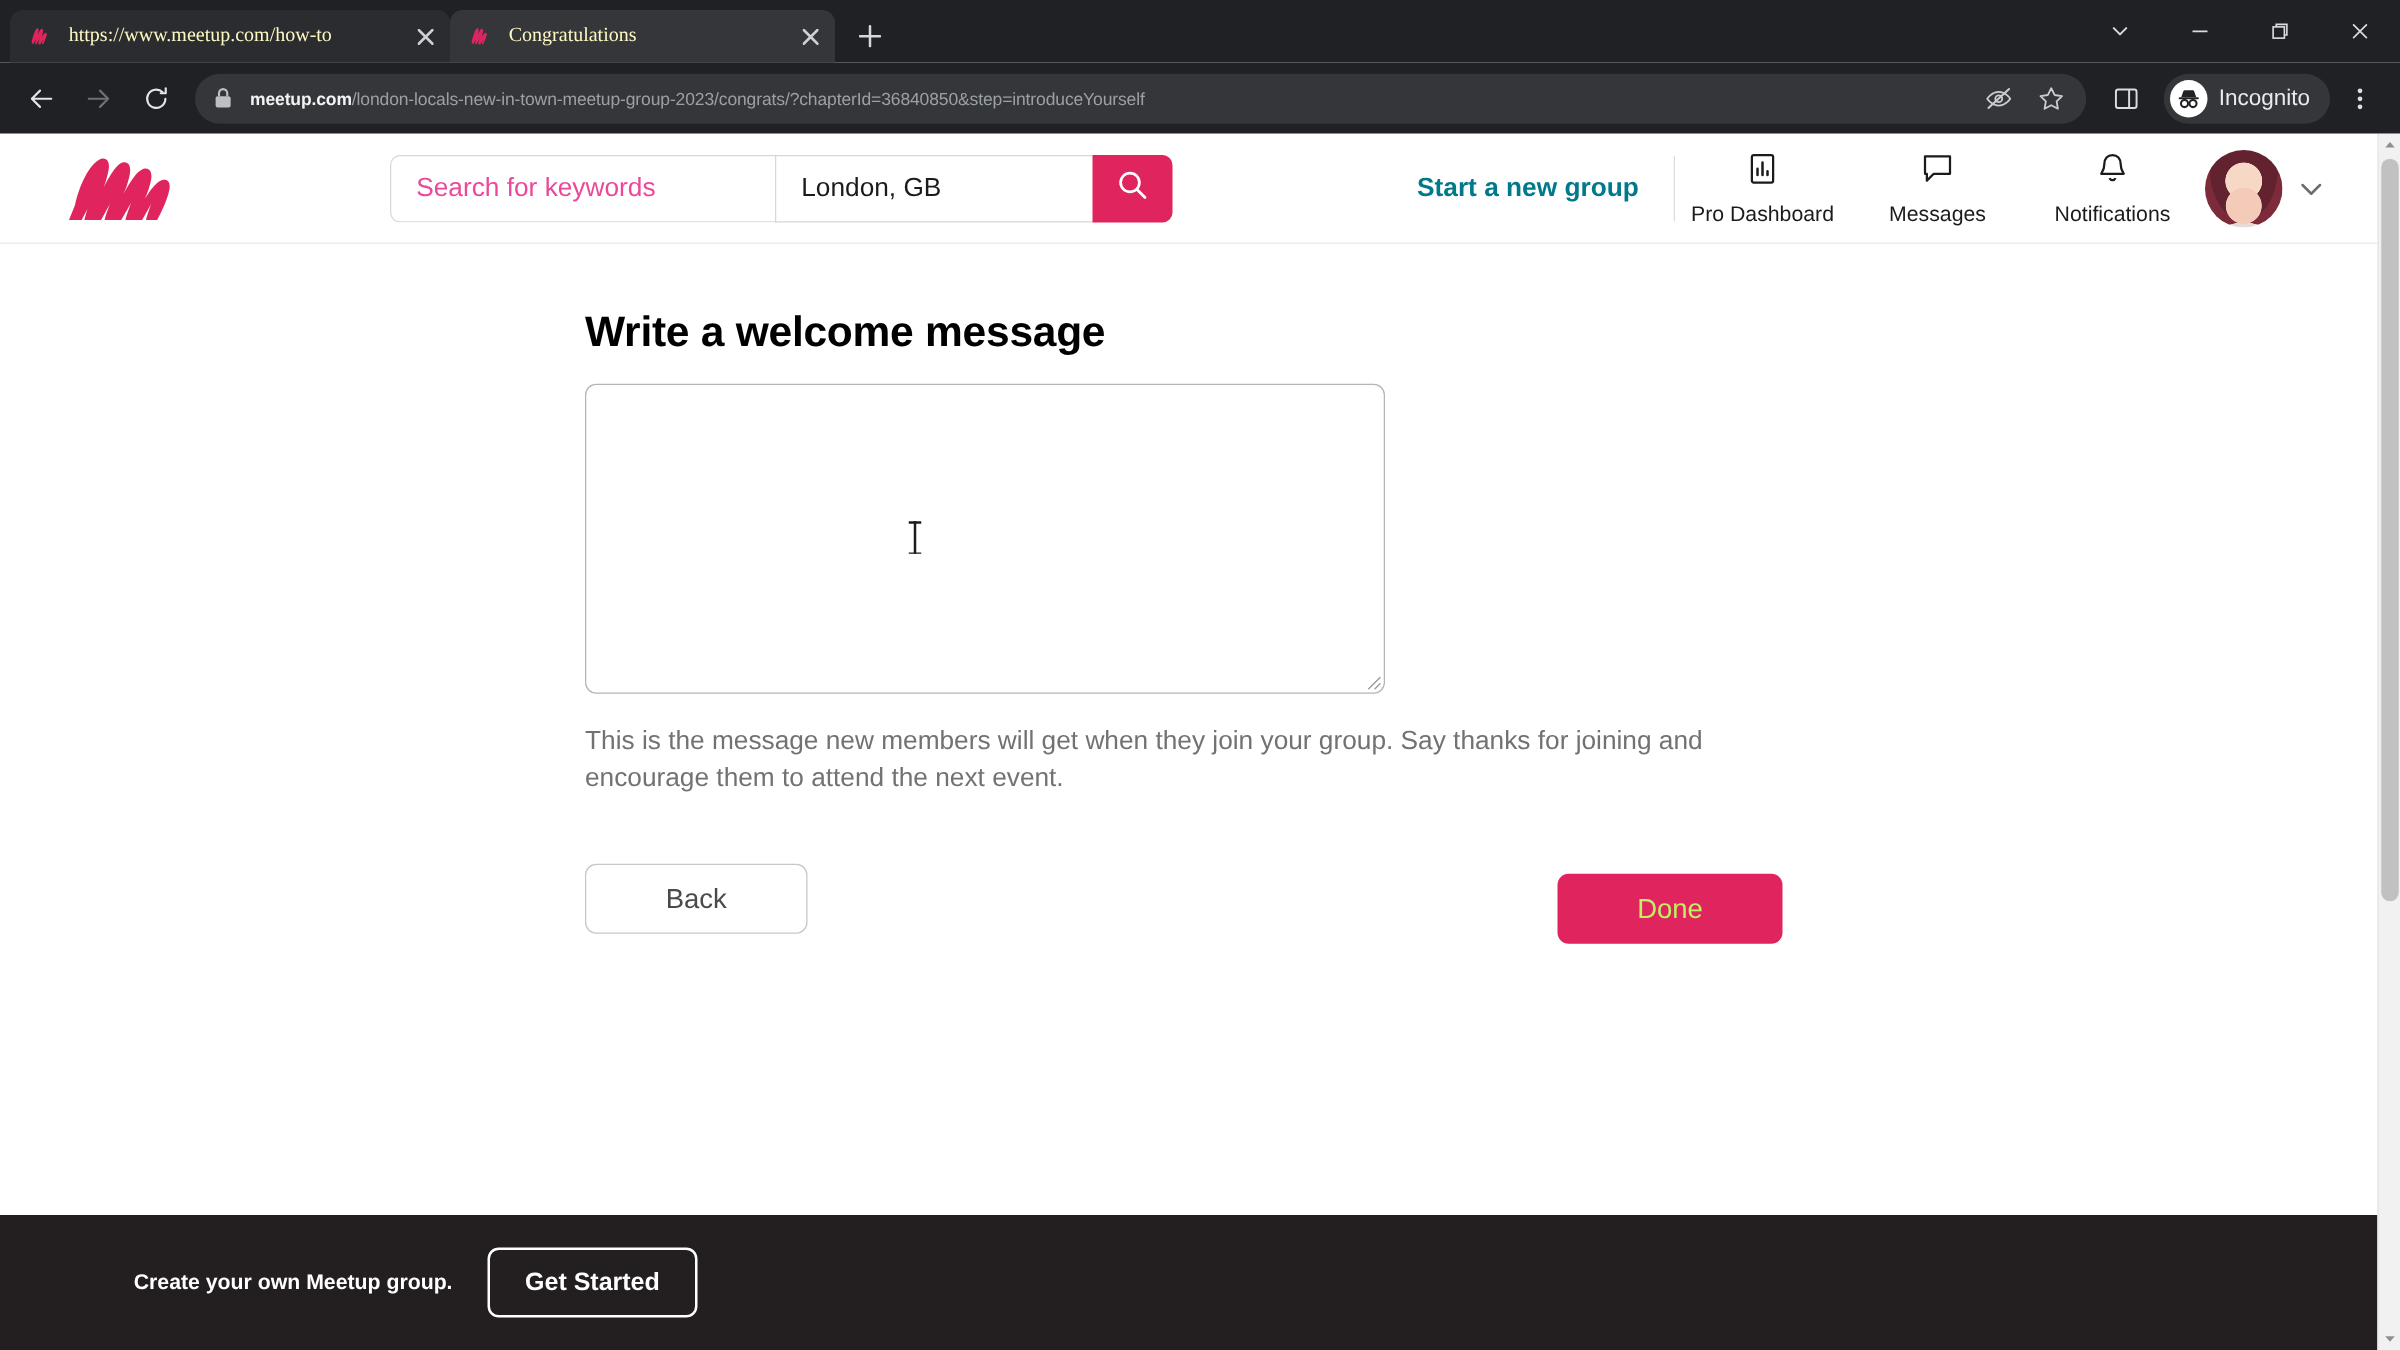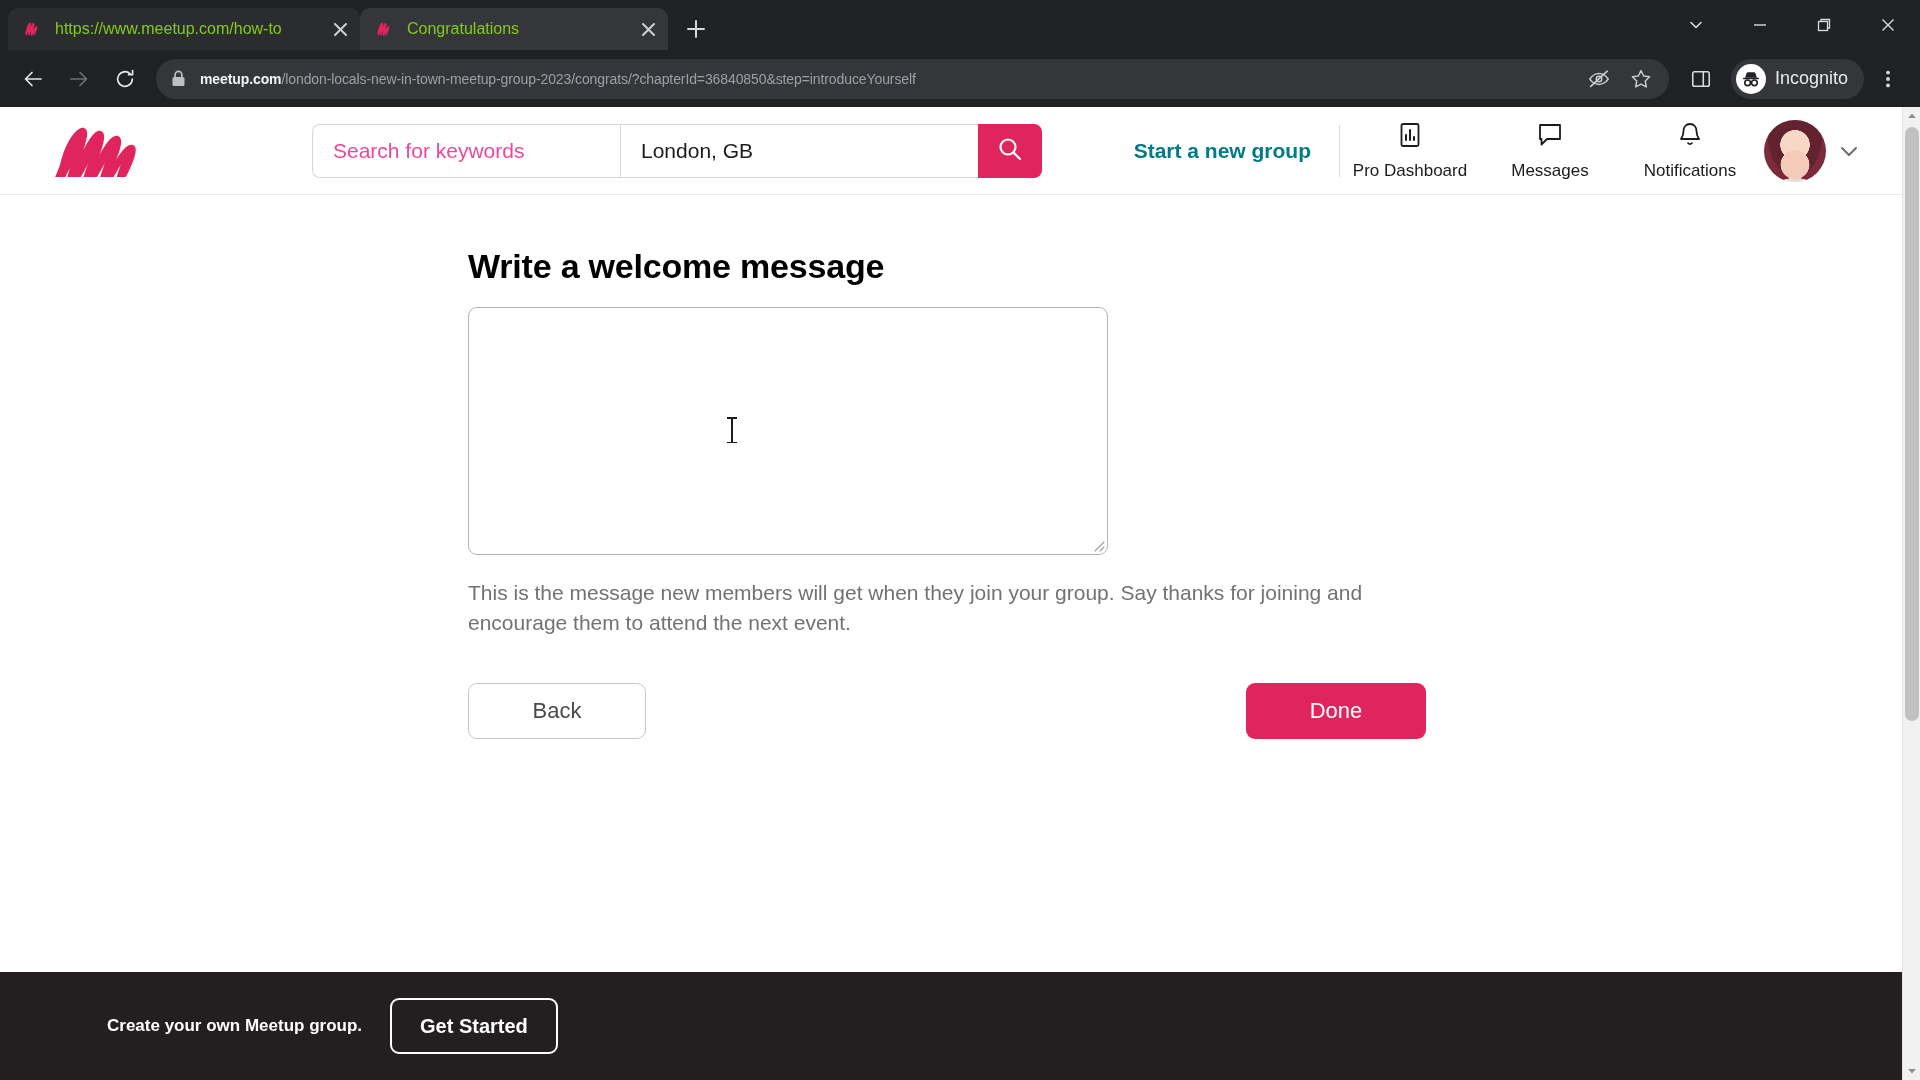--- a/index.html
+++ b/index.html
@@ -34,27 +34,28 @@
   .tab.inactive { width: 352px; background: #2b2c2f; }
   .tab.active   { width: 308px; background: #35363a; }
   .tab-fav {
     width: 20px; height: 20px; flex: 0 0 20px;
     margin-right: 13px;
     display: flex; align-items: center; justify-content: center;
   }
   .tab-fav svg { display: block; }
   .tab-title {
     flex: 1 1 auto;
-    color: #84cc16;
+    color: #fef9c3;
     font-size: 16px;
     white-space: nowrap;
     overflow: hidden;
     text-overflow: clip;
     -webkit-mask-image: linear-gradient(to right, #000 88%, transparent 100%);
             mask-image: linear-gradient(to right, #000 88%, transparent 100%);
+            font-family: Liberation Serif, serif;
   }
   .tab-close {
     width: 28px; height: 28px; flex: 0 0 28px;
     margin-left: 6px;
     display: flex; align-items: center; justify-content: center;
     border-radius: 50%;
     color: #cdd0d4;
   }
   .tab-close svg { display:block; }
   .newtab {
@@ -192,21 +193,21 @@
     font-size: 21px;
     padding: 0 20px;
   }
   .search-kw {
     width: 308px;
     border-radius: 8px 0 0 8px;
     border-right: none;
     color: #ec4899;
   }
   .search-loc {
-    width: 358px;
+    width: 254px;
     border-right: none;
     color: #1b1b1b;
   }
   .search-btn {
     width: 64px;
     background: #e0245e;
     border: none;
     border-radius: 0 8px 8px 0;
     display: flex; align-items: center; justify-content: center;
     color: #fff;
@@ -320,23 +321,23 @@
     background: #fff;
     color: #4a4a4a;
     font-size: 22px;
     display: flex; align-items: center; justify-content: center;
   }
   .btn-done {
     width: 180px; height: 56px;
     border: none;
     border-radius: 9px;
     background: #e0245e;
-    color: #ffffff;
+    color: #bef264;
     font-size: 22px;
-    display: flex; align-items: center; justify-content: center;
+    display: flex; align-items: center; justify-content: center; margin-top: 16px;
   }
 
   
   .site-footer {
     position: absolute;
     left: 0; bottom: 0;
     width: 1902px;
     height: 108px;
     background: #231f20;
     display: flex;

